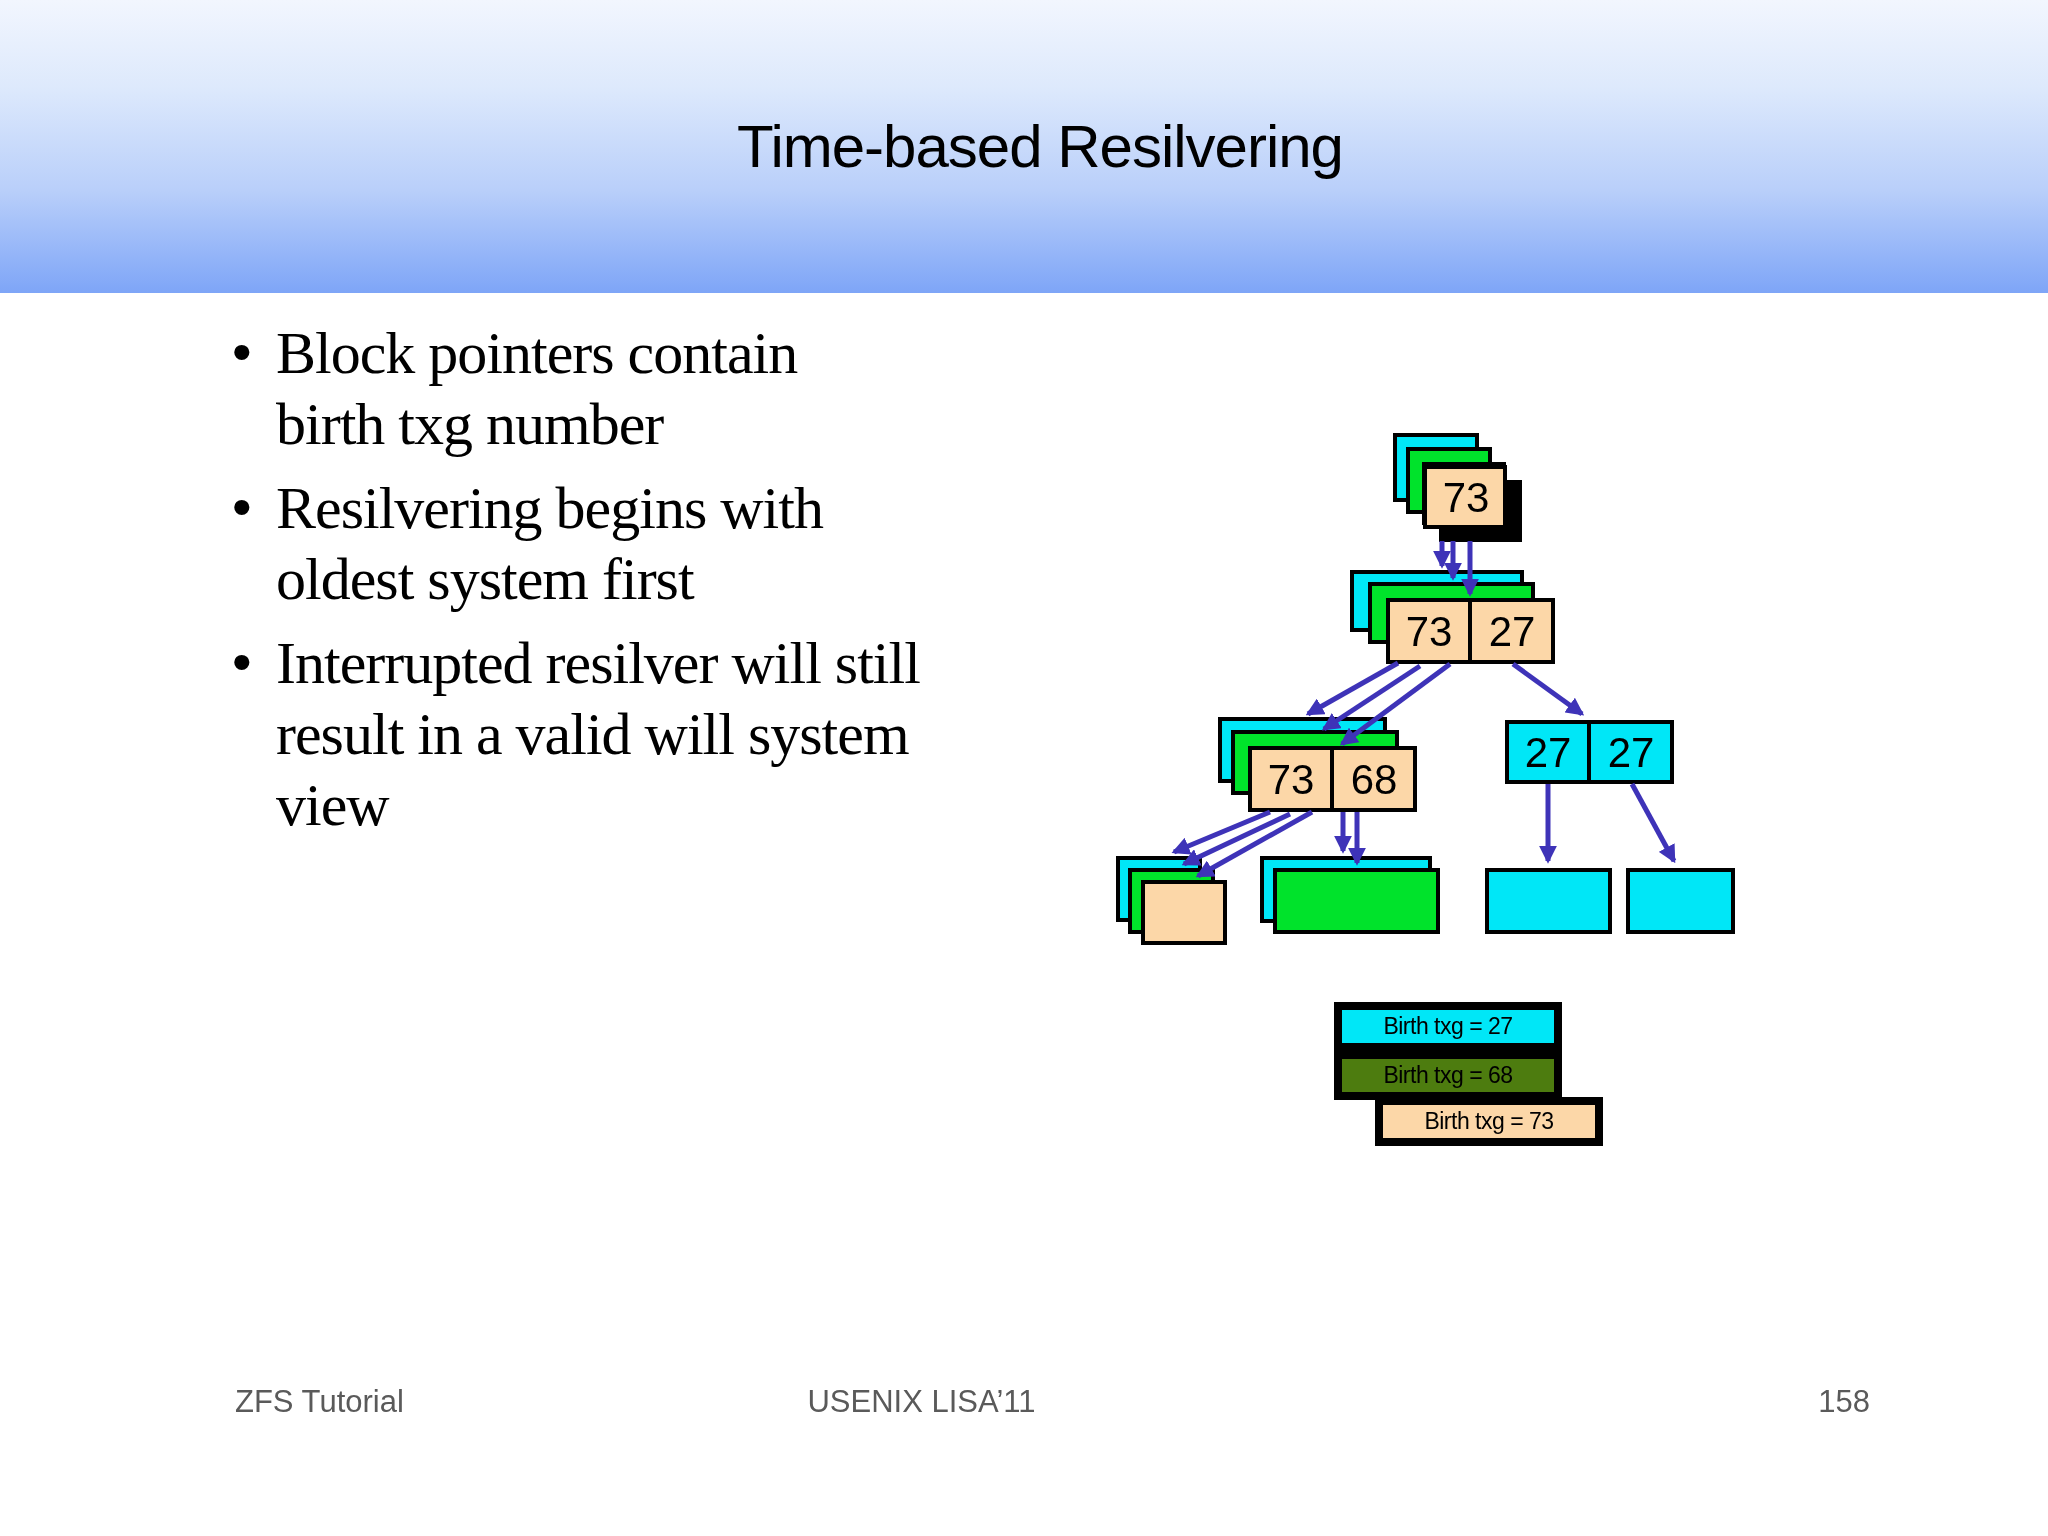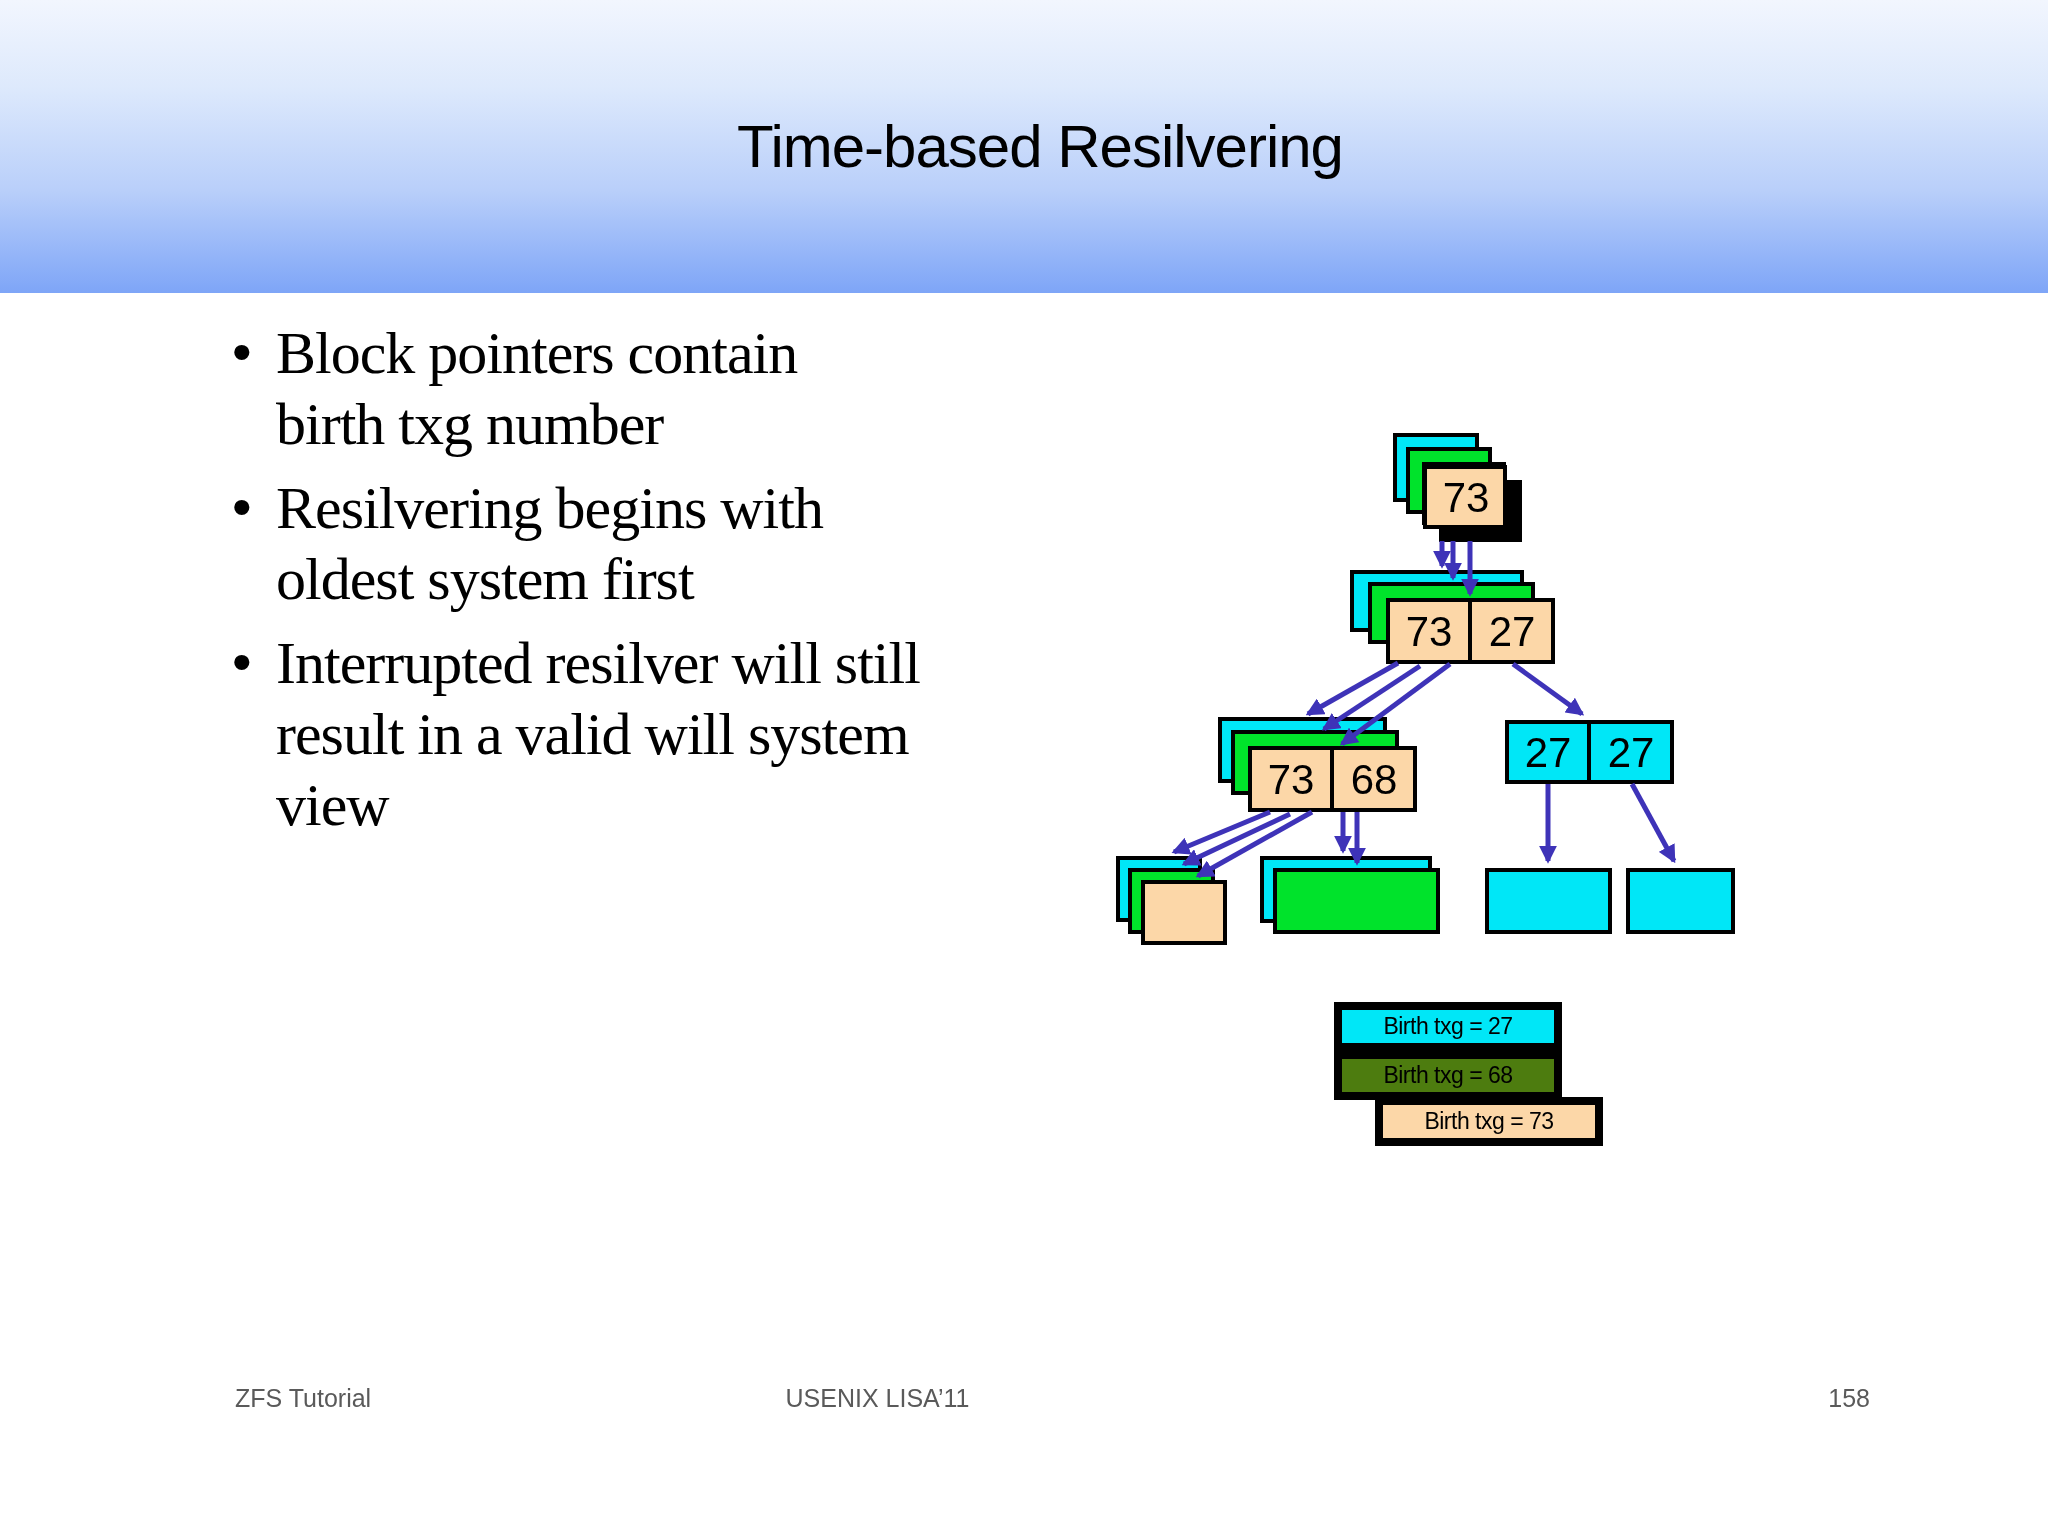--- a/index.html
+++ b/index.html
@@ -36,23 +36,23 @@
   .legend-row{
     position:absolute; left:0; width:212px; height:33px;
     border:8px solid #000000; text-align:center;
     font-size:23px; line-height:33px; color:#000; letter-spacing:-0.5px;
   }
   .legend-row.r0{top:0;   background:#00e7f7;}
   .legend-row.r1{top:49px; background:#4d7c0f;}
   .legend-row.r2{top:95px; background:#fcd7a8;margin-left:41px;}
   
   .footer{position:absolute; left:0; top:1384px; width:2048px; height:40px;
-    color:#5a5a5a; font-size:25px;}
+    color:#5a5a5a; font-size:31px;}
   .footer .f-left{position:absolute; left:235px; top:0;}
-  .footer .f-center{position:absolute; left:0; width:1755px; text-align:center; top:0;}
+  .footer .f-center{position:absolute; left:0; width:1755px; text-align:center; top:0;padding-left:44px;}
   .footer .f-right{position:absolute; right:178px; top:0;}
   
   .diagram{position:absolute; left:0; top:0; width:2048px; height:1536px;}
   .cy{fill:#00e7f7; stroke:#000; stroke-width:4;}
   .gr{fill:#00e32b; stroke:#000; stroke-width:4;}
   .pe{fill:#fcd7a8; stroke:#000; stroke-width:4;}
   .sh{fill:#000;}
   .arrow{stroke:#3e33b8; stroke-width:5; fill:none; marker-end:url(#ah);}
   .cell-label{
     font-family:"Liberation Sans", sans-serif; font-size:42px; fill:#000;

